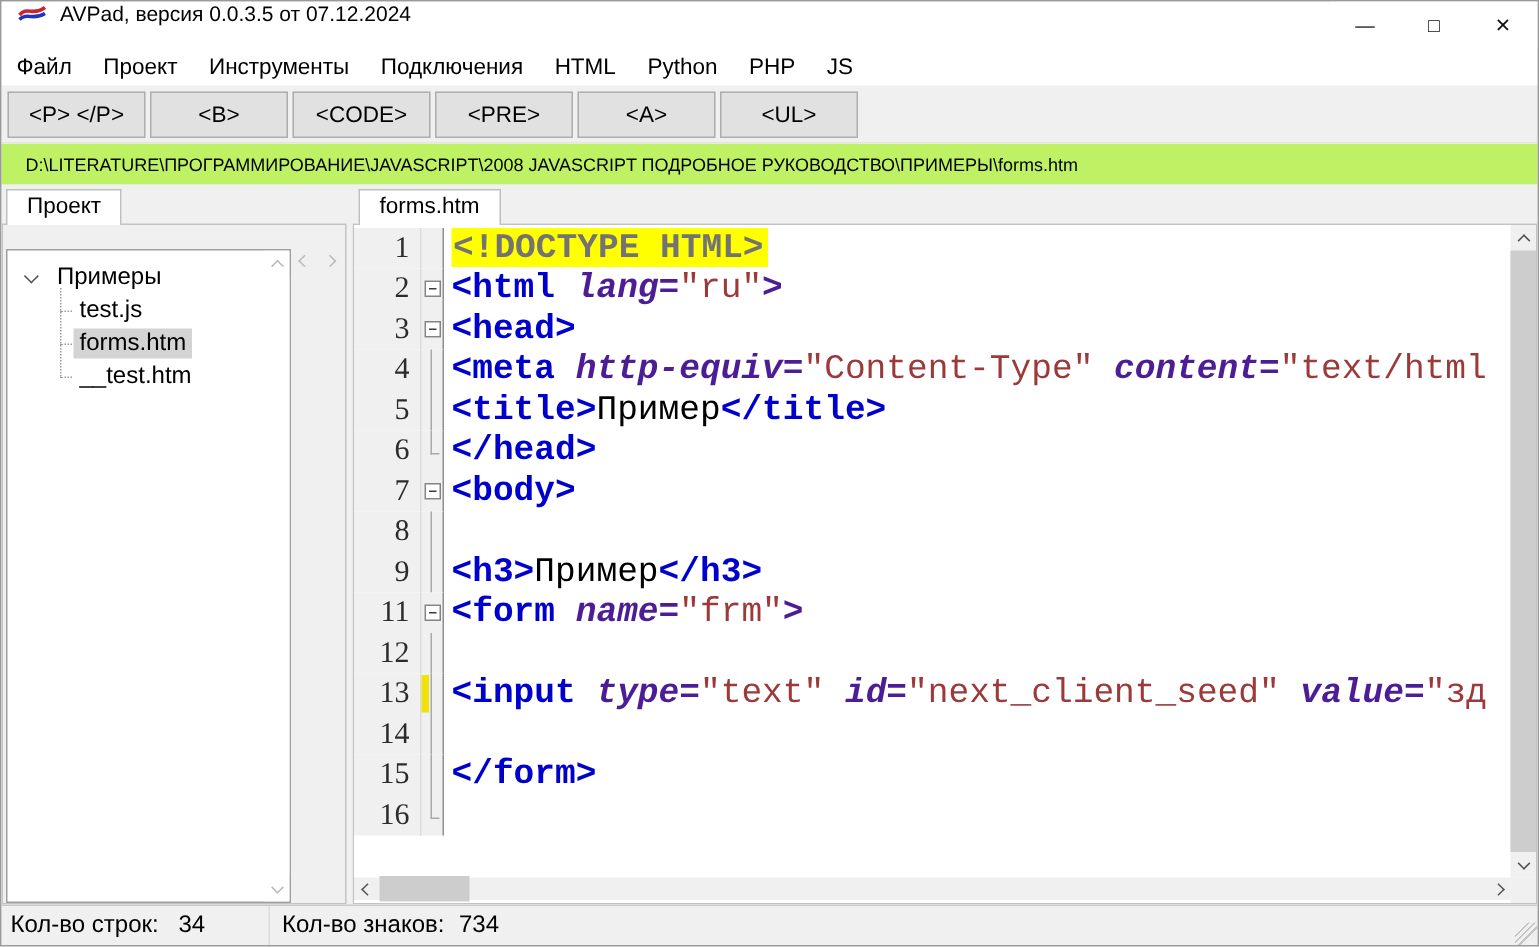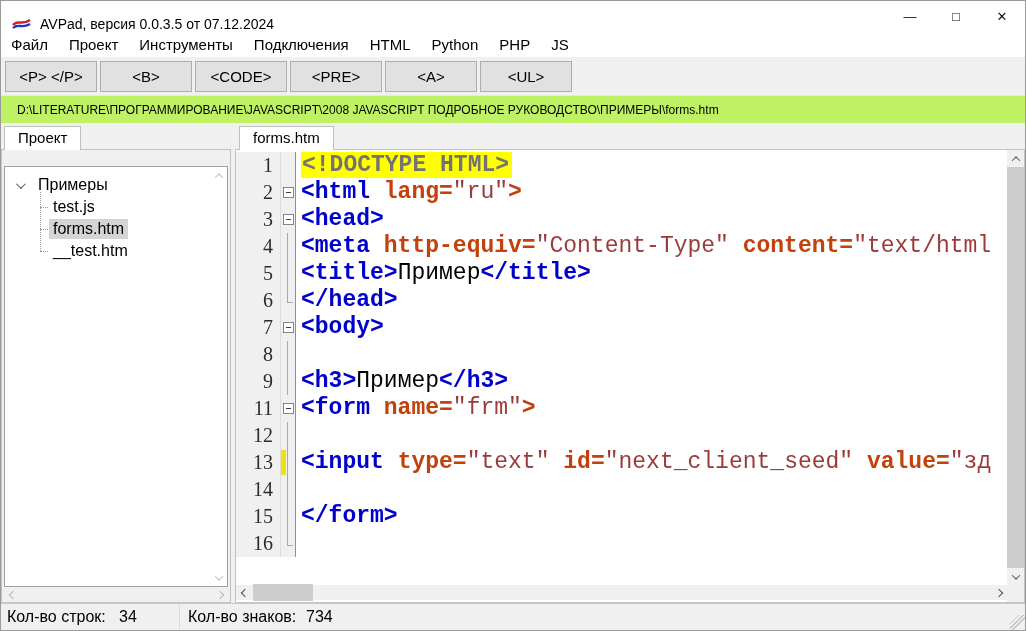--- a/index.html
+++ b/index.html
@@ -4,41 +4,41 @@
 <style>
   html,body{margin:0;padding:0;background:#cfcfcf;}
   *{box-sizing:border-box;}
   .window{
     width:1026px;height:631px;margin:0 auto;
     border:1px solid #9a9a9a;background:#f0f0f0;
     display:flex;flex-direction:column;
     font-family:"Liberation Sans",sans-serif;color:#000;overflow:hidden;
   }
   
-  .titlebar{height:31px;background:#fff;display:flex;align-items:flex-end;padding-left:10px;flex-shrink:0;}
+  .titlebar{height:31px;background:#fff;display:flex;align-items:flex-start;padding-left:10px;flex-shrink:0;}
   .app-icon{width:22px;height:16px;margin-right:7px;flex-shrink:0;}
   .title-text{font-size:14px;}
   .win-controls{margin-left:auto;display:flex;height:100%;}
   .win-btn{width:46px;height:100%;display:flex;align-items:center;justify-content:center;font-size:13px;color:#111;background:#fff;cursor:default;}
   
   .menubar{height:25px;background:#fff;display:flex;align-items:center;padding-left:1px;flex-shrink:0;}
   .menu-item{padding:2px 9px;font-size:15px;margin-right:3px;}
   
   .toolbar{height:38px;background:#f0f0f0;display:flex;align-items:center;padding-left:4px;gap:3px;flex-shrink:0;}
   .tb-btn{width:92px;height:31px;background:#e1e1e1;border:1px solid #adadad;font-family:"Liberation Sans",sans-serif;font-size:15px;color:#000;display:flex;align-items:center;justify-content:center;padding:0;}
   
   .pathbar{height:28px;background:#bef264;border-top:1px solid #e8e8e8;display:flex;align-items:center;padding-left:16px;font-size:12px;white-space:nowrap;overflow:hidden;flex-shrink:0;}
   
   .main{flex:1;display:flex;padding-top:3px;overflow:hidden;background:#f0f0f0;}
   .tab{height:24px;line-height:22px;background:#fff;border:1px solid #bfbfbf;border-bottom:none;padding:0 13px;font-size:15px;align-self:flex-start;margin-bottom:-1px;position:relative;z-index:2;}
   .panel-body{flex:1;border:1px solid #c3c3c3;position:relative;z-index:1;overflow:hidden;}
   
   .left-col{width:230px;display:flex;flex-direction:column;flex-shrink:0;}
   .left-col .tab{margin-left:3px;}
-  .left-body{background:#f0f0f0;display:flex;flex-direction:column;padding:16px 2px 0 2px;}
+  .left-body{background:#f0f0f0;display:flex;flex-direction:row;padding:16px 2px 0 2px;}
   .tree-box{flex:1;background:#fff;border:1px solid #9f9f9f;display:flex;overflow:hidden;}
   .tree-content{flex:1;padding-top:7px;overflow:hidden;font-size:16px;}
   .tree-root-row{height:22px;display:flex;align-items:center;padding-left:11px;}
   .tree-chevron{width:7px;height:7px;border-right:1.6px solid #565656;border-bottom:1.6px solid #565656;transform:rotate(45deg) translateY(-2px);margin-right:12px;flex-shrink:0;}
   .tree-root-label{padding:1px 3px;}
   .tree-children{position:relative;}
   .tree-children::before{content:'';position:absolute;left:35px;top:-4px;height:59px;border-left:1px dotted #9b9b9b;}
   .tree-row{height:22px;display:flex;align-items:center;padding-left:44px;position:relative;}
   .tree-row::before{content:'';position:absolute;left:35px;top:11px;width:8px;border-top:1px dotted #9b9b9b;}
   .tree-label{padding:1px 4px;}
@@ -65,21 +65,21 @@
   .ed-row{display:flex;height:27px;}
   .ed-num{width:44px;flex-shrink:0;background:#f0f0f0;text-align:right;padding-right:7px;font-family:"Liberation Serif",serif;font-size:20px;line-height:27px;color:#2c2c2c;}
   .ed-fold{width:16px;flex-shrink:0;background:#f0f0f0;position:relative;border-left:1px solid #dcdcdc;border-right:1px solid #8f8f8f;}
   .fold-box::before{content:'';position:absolute;left:2px;top:50%;margin-top:-6px;width:9px;height:9px;border:1px solid #848484;background:#fff;}
   .fold-box::after{content:'';position:absolute;left:5px;top:50%;margin-top:-1px;width:5px;height:1px;background:#3c3c3c;}
   .fold-line::before{content:'';position:absolute;left:6px;top:0;bottom:0;width:1px;background:#a9a9a9;}
   .fold-corner::before{content:'';position:absolute;left:6px;top:0;height:15px;width:5px;border-left:1px solid #a9a9a9;border-bottom:1px solid #a9a9a9;}
   .ed-marker{position:absolute;left:0;top:1px;bottom:1px;width:5px;background:#f0e20c;}
   .ed-code{margin:0;flex:1;overflow:hidden;white-space:pre;padding-left:5px;font-family:"Liberation Mono",monospace;font-size:23px;line-height:27px;}
   .tk-t{color:#0000cc;font-weight:bold;}
-  .tk-a{color:#c2410c;font-weight:bold;}
+  .tk-a{color:#4c1d95;font-weight:bold;font-style:italic;}
   .tk-v{color:#9c3a3a;font-weight:normal;}
   .tk-x{color:#000;font-weight:normal;}
   .tk-d{color:#737373;font-weight:bold;background:#ffff00;padding:0 3px 0 1px;}
   .ed-vscroll{grid-column:2;grid-row:1;background:#f0f0f0;}
   .ed-vscroll .sb-track{background:#f0f0f0;position:relative;}
   .ed-vthumb{position:absolute;left:0;right:0;top:0;bottom:0;background:#cdcdcd;}
   .ed-hscroll{grid-column:1;grid-row:2;background:#f0f0f0;}
   .ed-hscroll .sb-btn{width:17px;height:17px;}
   .ed-hthumb{width:60px;height:17px;background:#cdcdcd;flex-shrink:0;}
   .sb-corner{grid-column:2;grid-row:2;background:#f0f0f0;}

